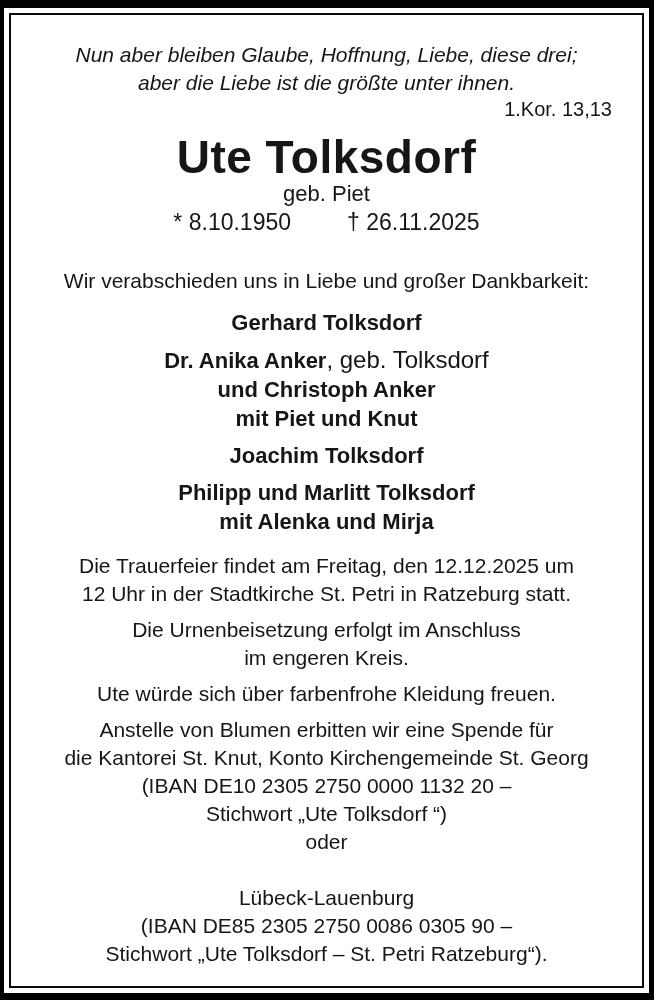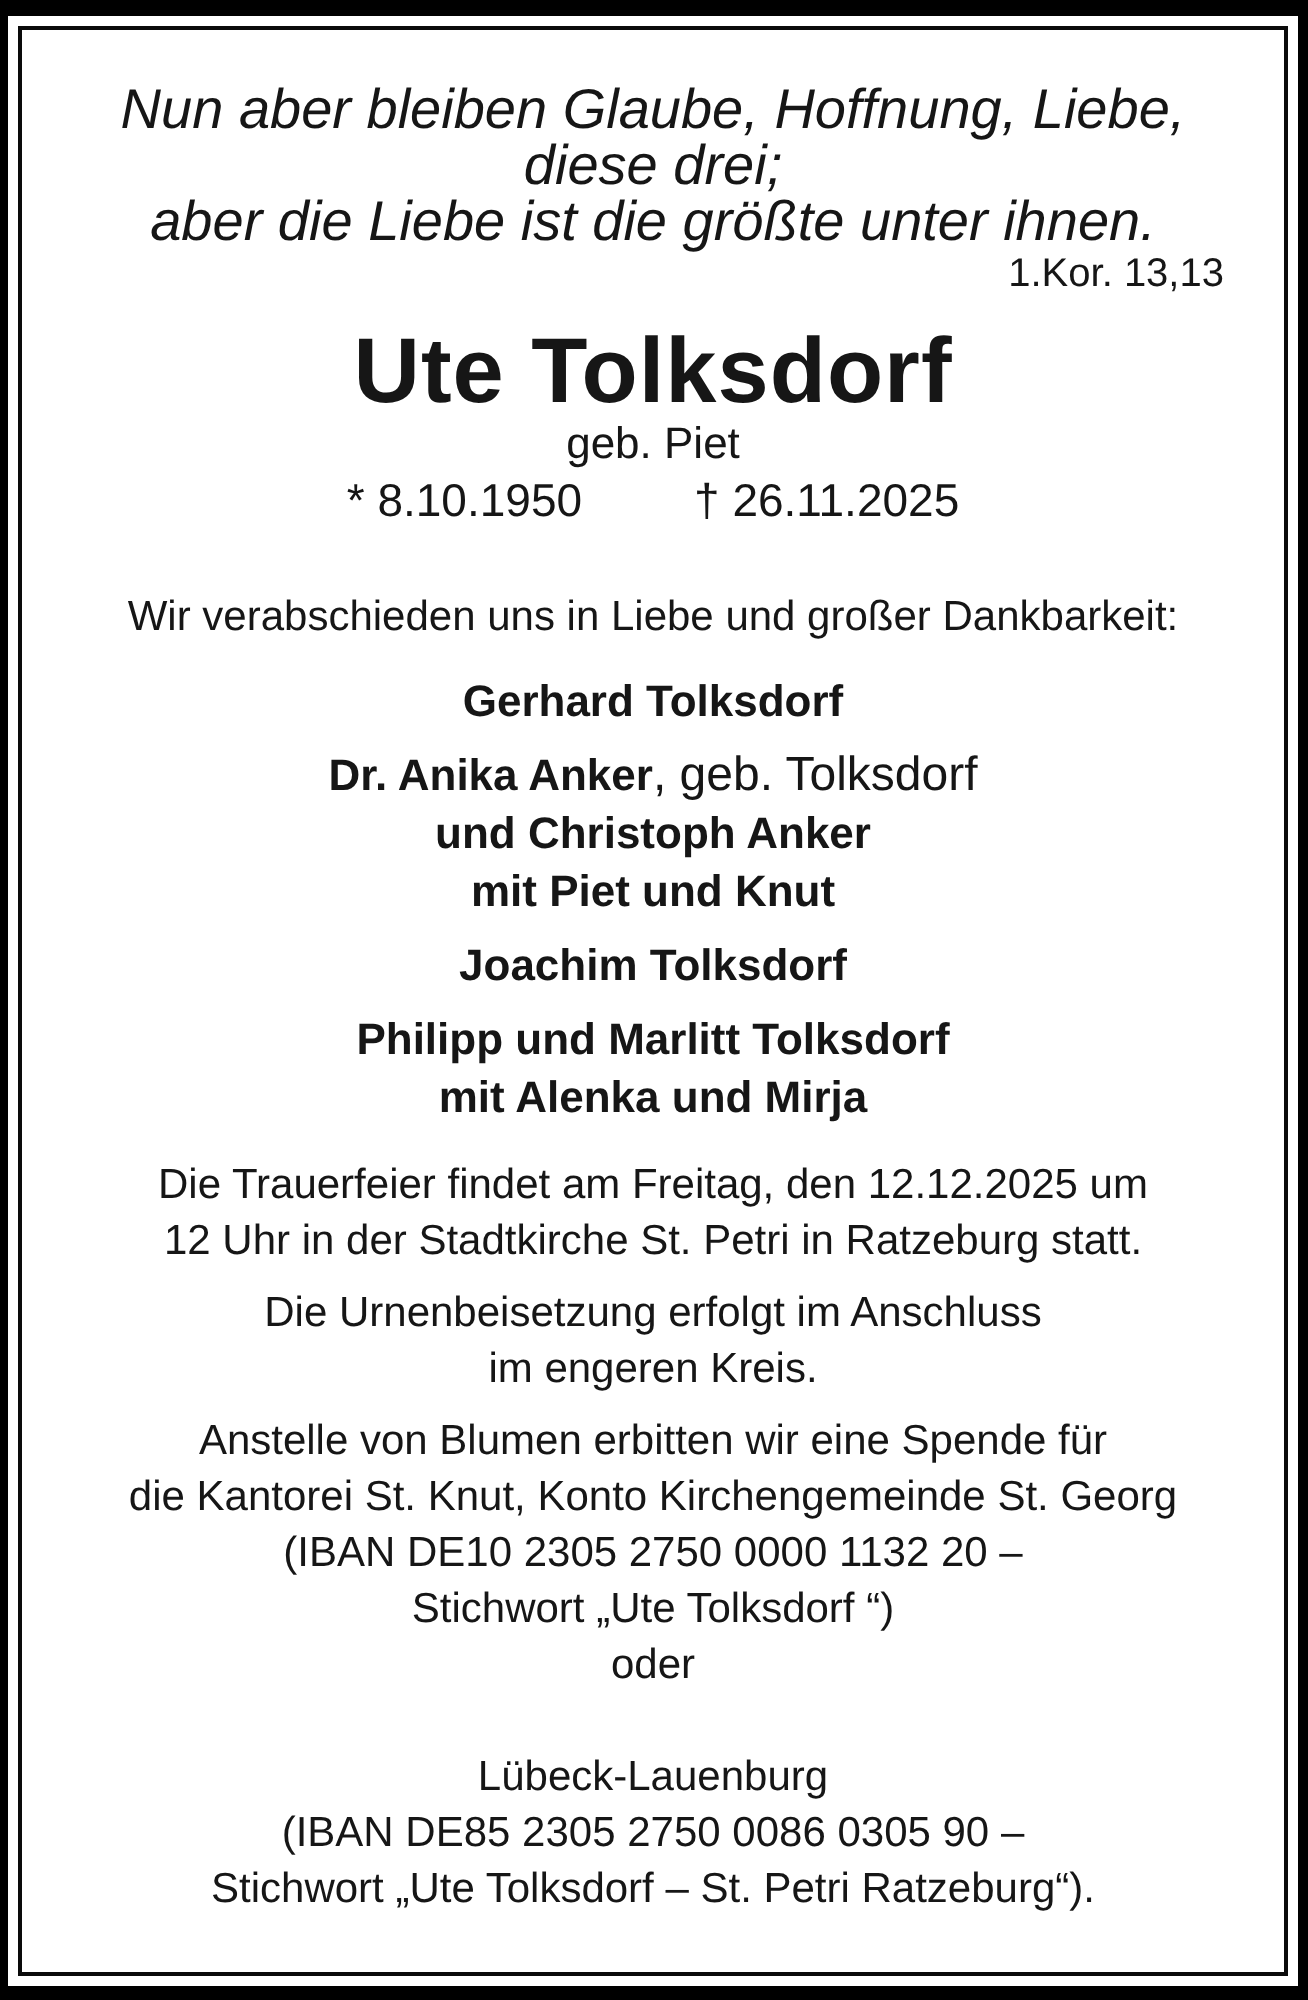--- a/index.html
+++ b/index.html
@@ -34,21 +34,21 @@
   .content {
     position: absolute;
     top: 0; left: 0; right: 0; bottom: 0;
     padding: 26px 14px 0 14px;
     text-align: center;
     font-size: 21px;
     line-height: 28px;
   }
   .quote {
     font-style: italic;
-    font-size: 28px;
+    font-size: 21px;
     line-height: 28px;
   }
   .quote-source {
     text-align: right;
     font-size: 20px;
     line-height: 23px;
     padding-right: 16px;
     margin-top: 1px;
   }
   .deceased-name {
@@ -135,20 +135,21 @@
       <p class="para service">
         <span>Die Trauerfeier findet am Freitag, den 12.12.2025 um</span><br>
         <span>12 Uhr in der Stadtkirche St. Petri in Ratzeburg statt.</span>
       </p>
 
       <p class="para">
         <span>Die Urnenbeisetzung erfolgt im Anschluss</span><br>
         <span>im engeren Kreis.</span>
       </p>
 
+      <p class="para">Ute würde sich über farbenfrohe Kleidung freuen.</p>
 
       <p class="para">
         <span>Anstelle von Blumen erbitten wir eine Spende für</span><br>
         <span>die Kantorei St. Knut, Konto Kirchengemeinde St. Georg</span><br>
         <span>(IBAN DE10 2305 2750 0000 1132 20 –</span><br>
         <span>Stichwort „Ute Tolksdorf “)</span><br>
         <span>oder</span><br>
         <br>
         <span>Lübeck-Lauenburg</span><br>
         <span>(IBAN DE85 2305 2750 0086 0305 90 –</span><br>

